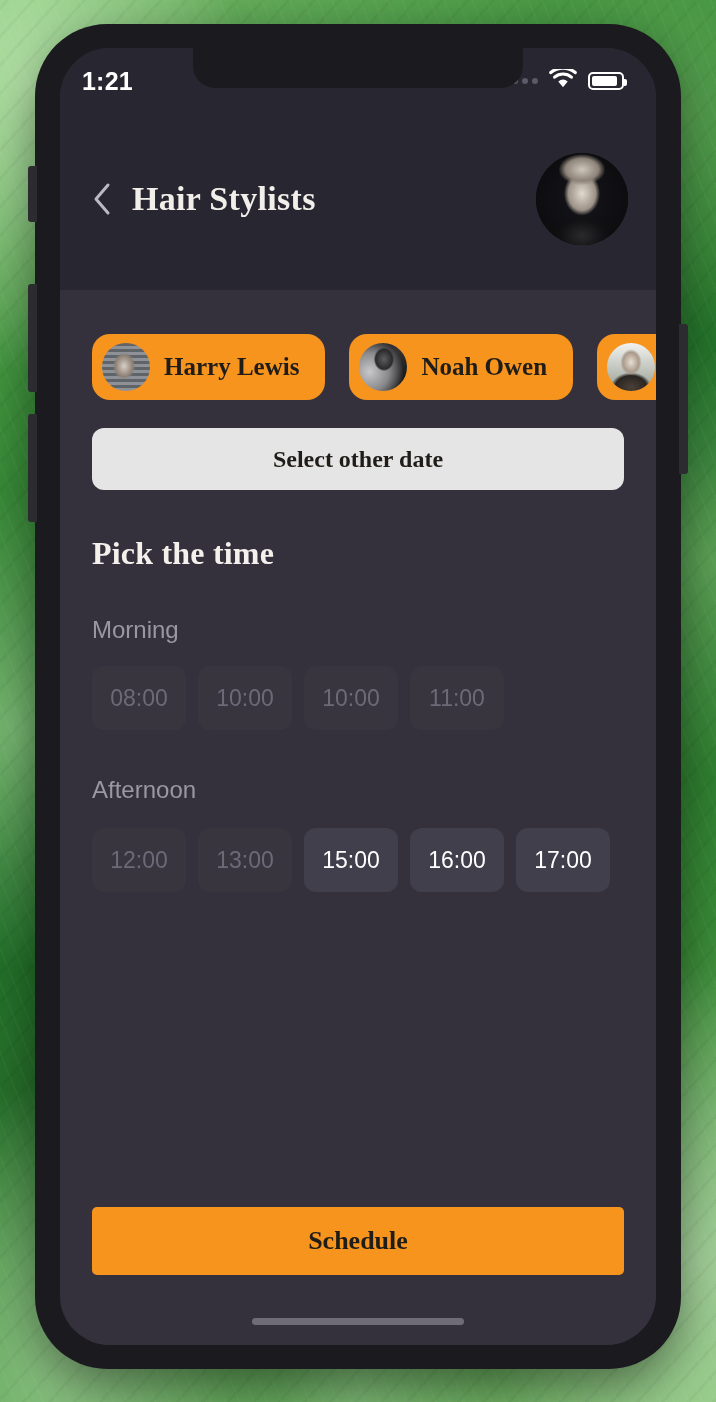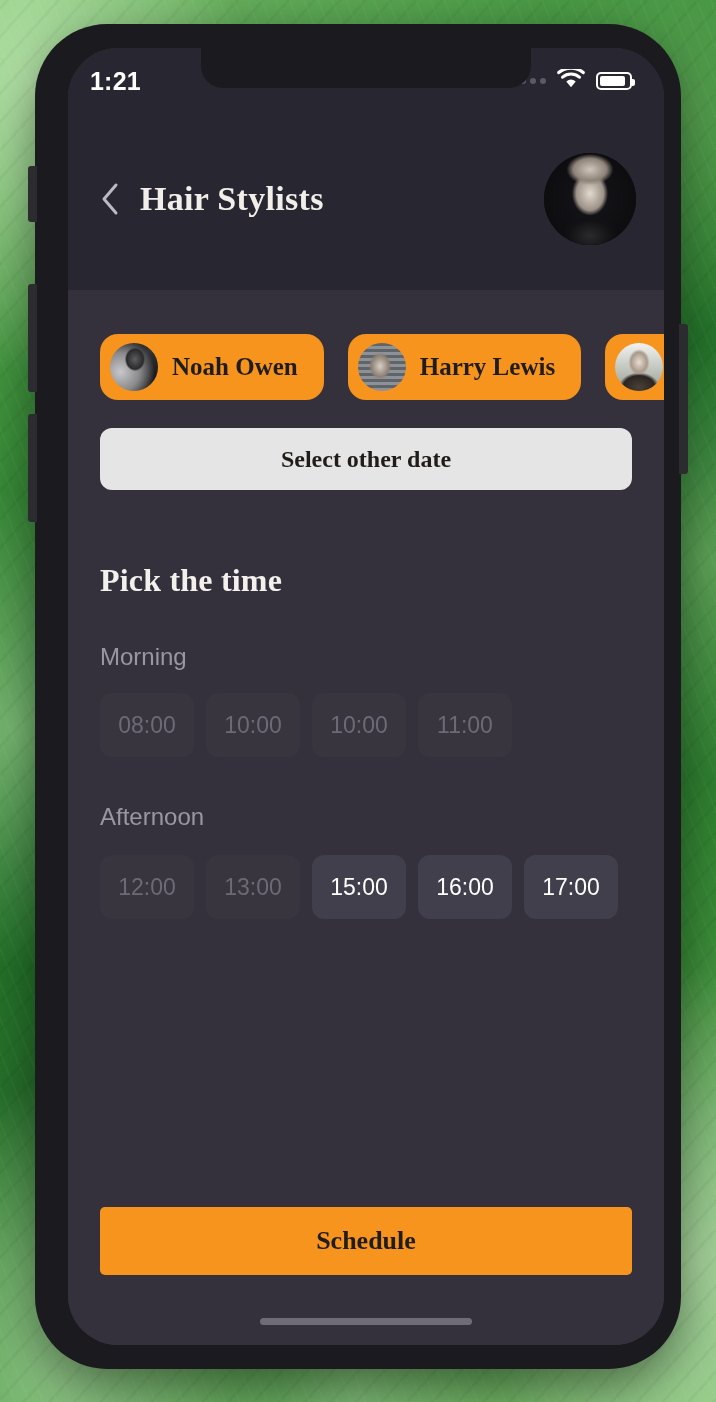--- a/index.html
+++ b/index.html
@@ -73,21 +73,21 @@
     border-radius: 0 3px 3px 0;
   }
   #btn-silent { top: 142px; height: 56px; }
   #btn-vol-up { top: 260px; height: 108px; }
   #btn-vol-dn { top: 390px; height: 108px; }
   #btn-power  { top: 300px; height: 150px; }
 
   
   #screen {
     position: absolute;
-    left: 33px;
+    left: 25px;
     top: 24px;
     width: 596px;
     height: 1297px;
     border-radius: 50px;
     overflow: hidden;
     background: #34313d;
   }
 
   
   #notch {
@@ -245,21 +245,21 @@
   
   .h-section {
     color: #f4f0ec;
     font-family: "Liberation Serif", serif;
     font-size: 32px;
     font-weight: 700;
     padding: 0 32px;
     letter-spacing: .2px;
   }
   #h-date { margin-top: 50px; }
-  #h-time { margin-top: 72px; }
+  #h-time { margin-top: 45px; }
 
   .h-sub {
     color: #9a96a3;
     font-size: 24px;
     padding: 0 32px;
     font-weight: 400;
   }
   #sub-morning   { margin-top: 44px; }
   #sub-afternoon { margin-top: 46px; }
 
@@ -384,26 +384,26 @@
       <div id="page-title">Hair Stylists</div>
       <div id="user-avatar">
         <div class="face"></div>
       </div>
     </div>
 
     <div id="content">
 
       <div id="stylists">
         <div class="stylist">
+          <span class="ph p1"></span>
+          <span class="nm">Harry Lewis</span>
+        </div>
+        <div class="stylist">
           <span class="ph p2"></span>
           <span class="nm">Noah Owen</span>
-        </div>
-        <div class="stylist">
-          <span class="ph p1"></span>
-          <span class="nm">Harry Lewis</span>
         </div>
         <div class="stylist" style="padding-right:10px">
           <span class="ph p3"></span>
           <span class="nm"></span>
         </div>
       </div>
 
 
       <button id="date-btn">Select other date</button>
 

